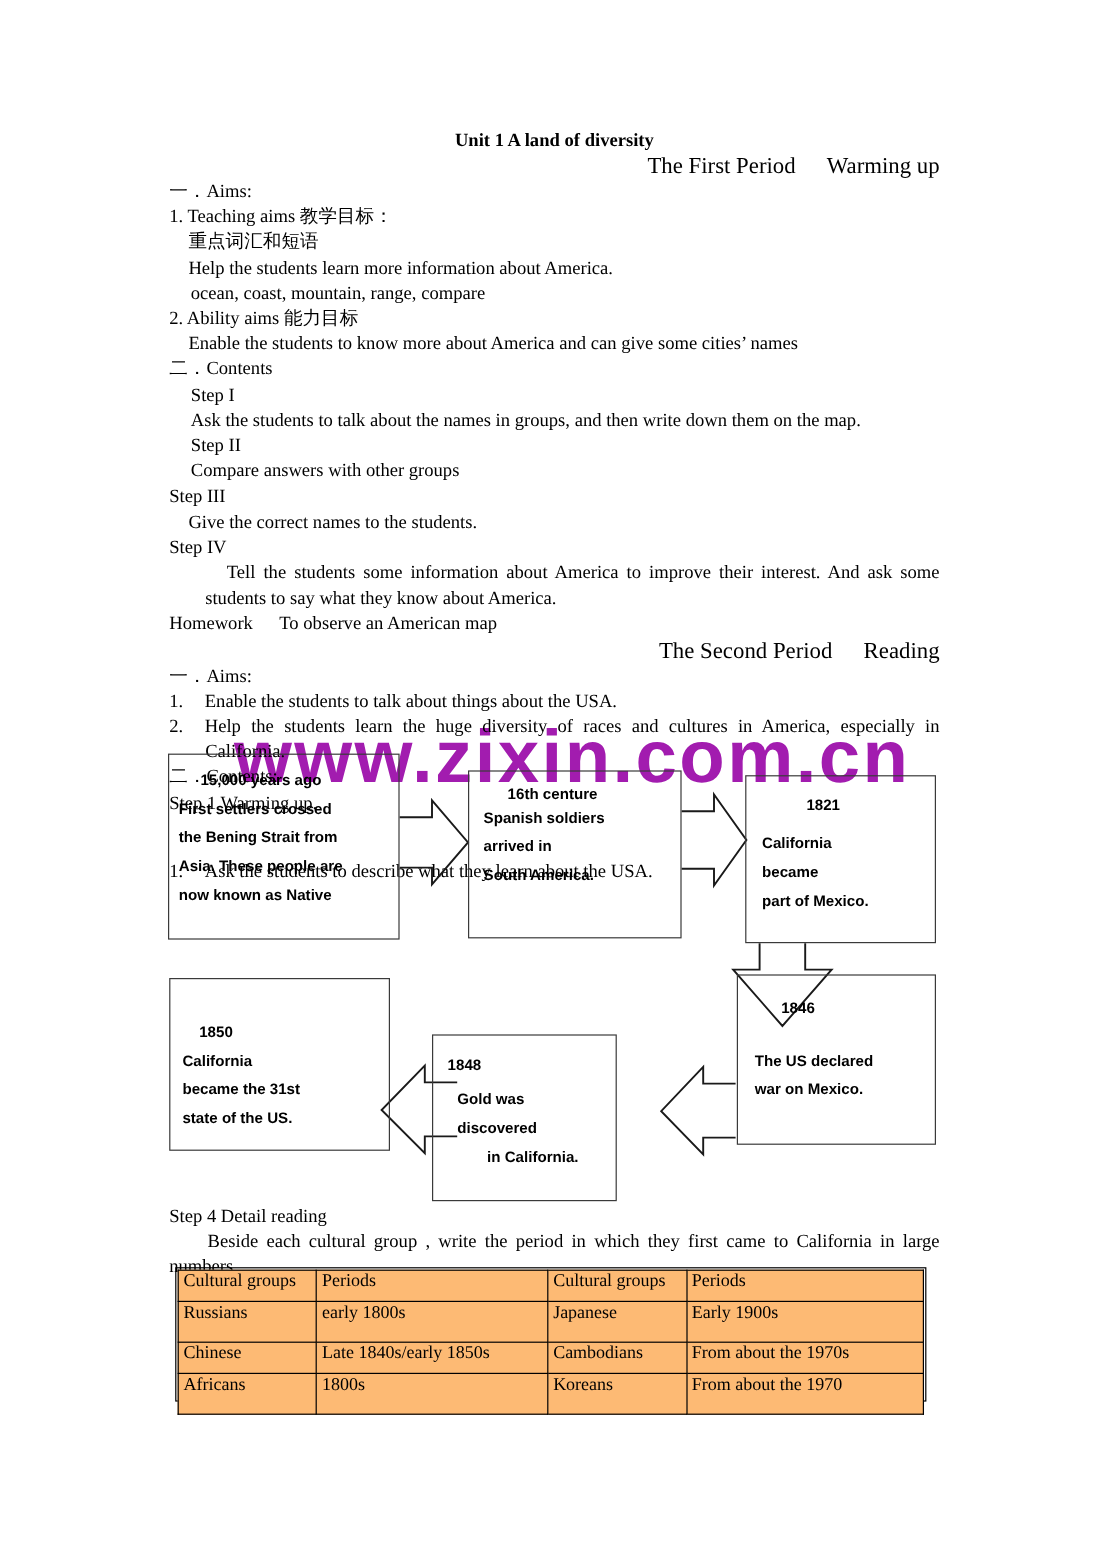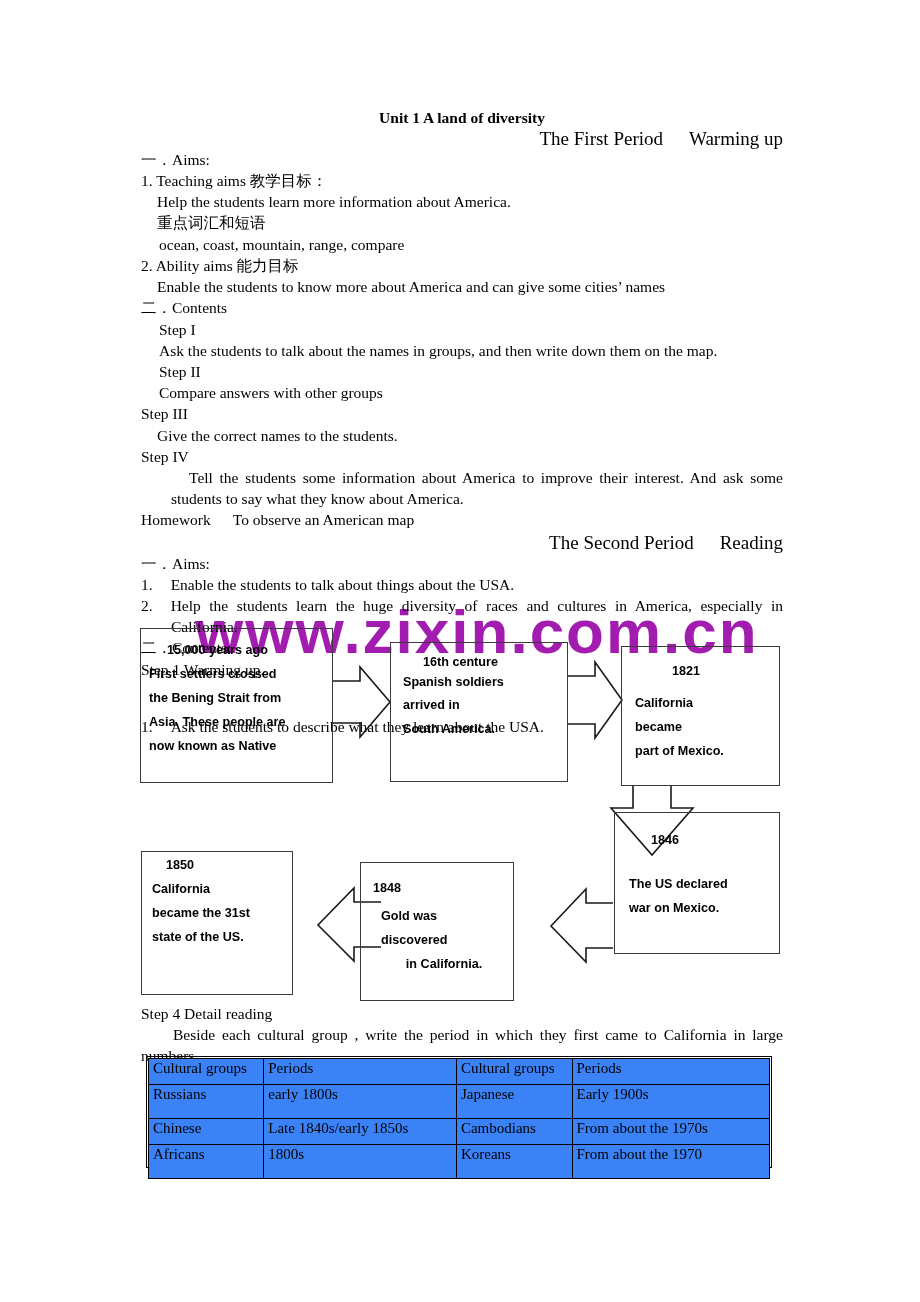--- a/index.html
+++ b/index.html
@@ -110,21 +110,21 @@
 
   table.tbl {
     position: absolute;
     left: 148px;
     top: 1058px;
     width: 622px;
     border-collapse: collapse;
     font-family: "Liberation Serif", "DejaVu Serif", serif;
     font-size: 15px;
     z-index: 4;
-    background: #3b82f6;
+    background: #fdba74;
   }
   table.tbl td {
     border: 1px solid #000;
     padding: 1px 4px 2px 4px;
     vertical-align: top;
     height: 22px;
   }
   table.tbl tr.tall td { height: 30px; }
   .c1 { width: 112px; }
   .c2 { width: 196px; }
@@ -148,22 +148,22 @@
 
   <div class="watermark">www.zixin.com.cn</div>
 
   <div class="content">
 
     <div class="ttl">Unit 1 A land of diversity</div>
     <div class="sub"><span>The First Period</span><span class="gap"></span><span>Warming up</span></div>
 
     <p class="l">一．Aims:</p>
     <p class="l">1. Teaching aims  教学目标：</p>
+    <p class="l ind1 cn">重点词汇和短语</p>
     <p class="l ind1">Help the students learn more information about America.</p>
-    <p class="l ind1 cn">重点词汇和短语</p>
     <p class="l ind2">ocean, coast, mountain, range, compare</p>
     <p class="l">2. Ability aims 能力目标</p>
     <p class="l ind1">Enable the students to know more about America and can give some cities’ names</p>
     <p class="l">二．Contents</p>
     <p class="l ind2">Step I</p>
     <p class="l ind2">Ask the students to talk about the names in groups, and then write down them on the map.</p>
     <p class="l ind2">Step II</p>
     <p class="l ind2">Compare answers with other groups</p>
     <p class="l">Step III</p>
     <p class="l ind1">Give the correct names to the students.</p>
@@ -212,21 +212,21 @@
       <div class="ln">South America.</div>
     </div>
 
     <div class="fbox" style="left:621px; top:646px; width:159px; height:140px; padding:12px 6px 0 13px;">
       <div class="ln hd" style="padding-left:37px;">1821</div>
       <div class="ln" style="padding-top:8px;">California</div>
       <div class="ln">became</div>
       <div class="ln">part of Mexico.</div>
     </div>
 
-    <div class="fbox" style="left:141px; top:851px; width:152px; height:144px; padding:1px 6px 0 10px;">
+    <div class="fbox" style="left:141px; top:815px; width:184px; height:144px; padding:32px 6px 0 10px;">
       <div class="ln hd" style="padding-left:14px;">1850</div>
       <div class="ln">California</div>
       <div class="ln">became the 31st</div>
       <div class="ln">state of the US.</div>
     </div>
 
     <div class="fbox" style="left:360px; top:862px; width:154px; height:139px; padding:13px 6px 0 12px;">
       <div class="ln hd">1848</div>
       <div class="ln" style="padding-left:8px; padding-top:4px;">Gold was</div>
       <div class="ln" style="padding-left:8px;">discovered</div>

